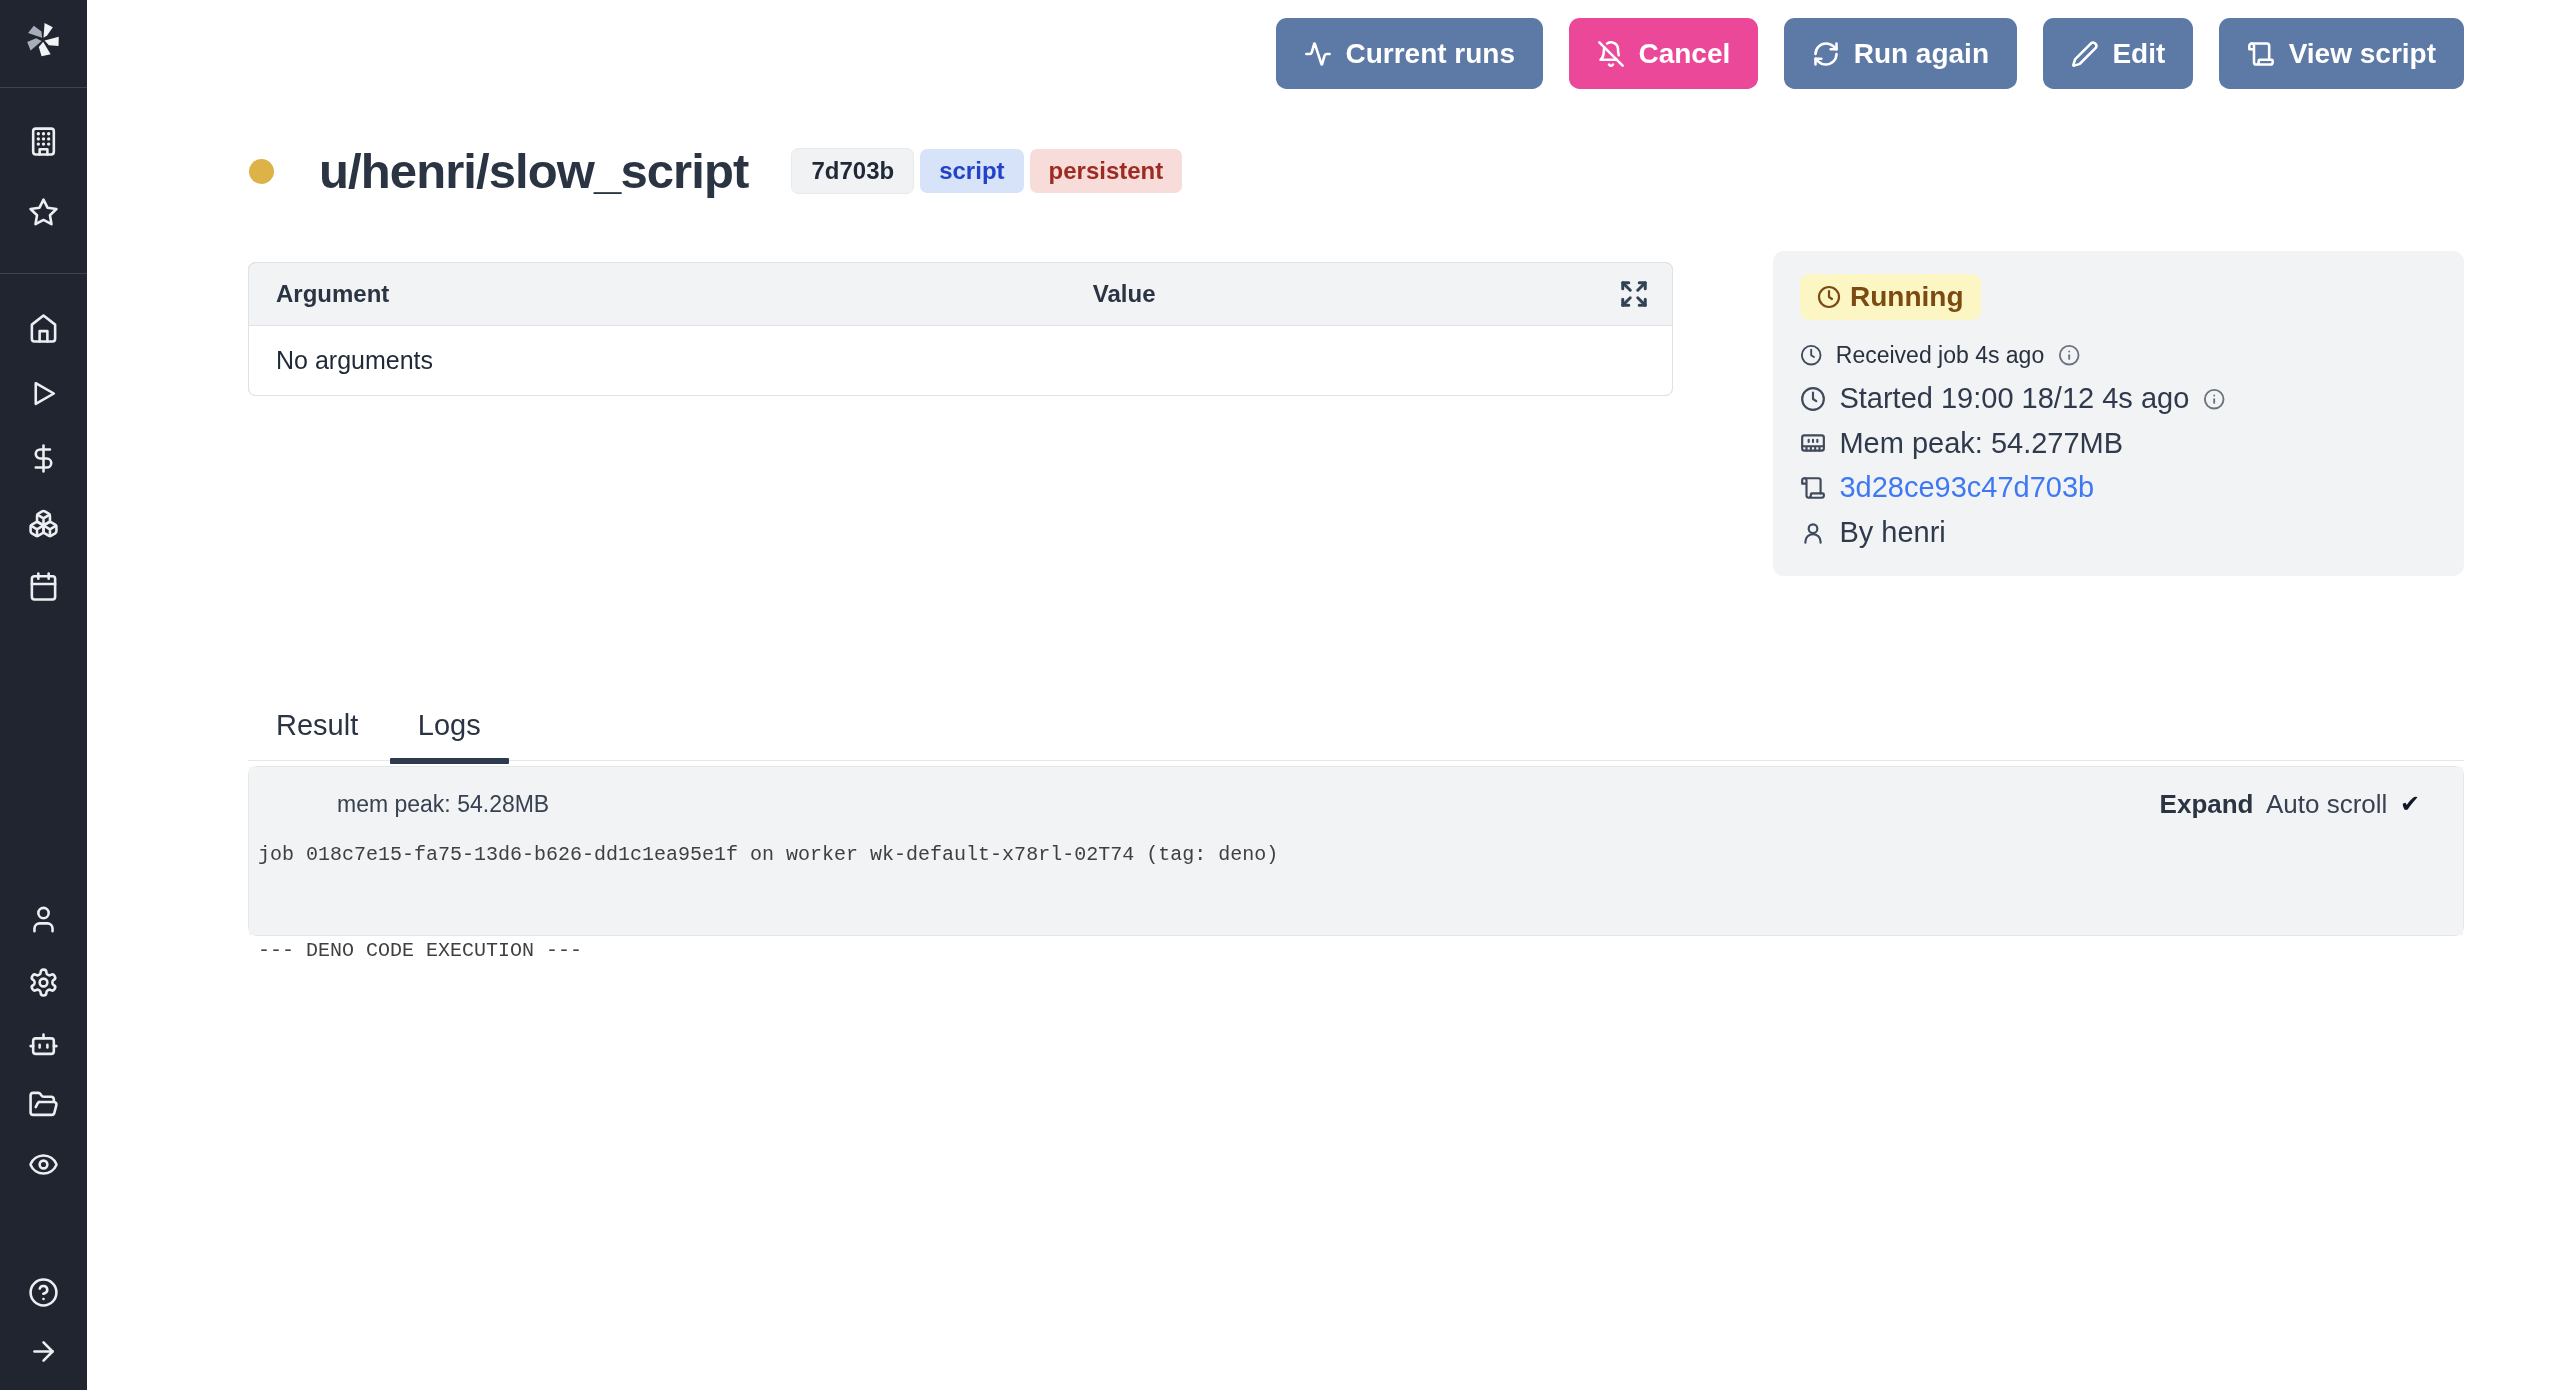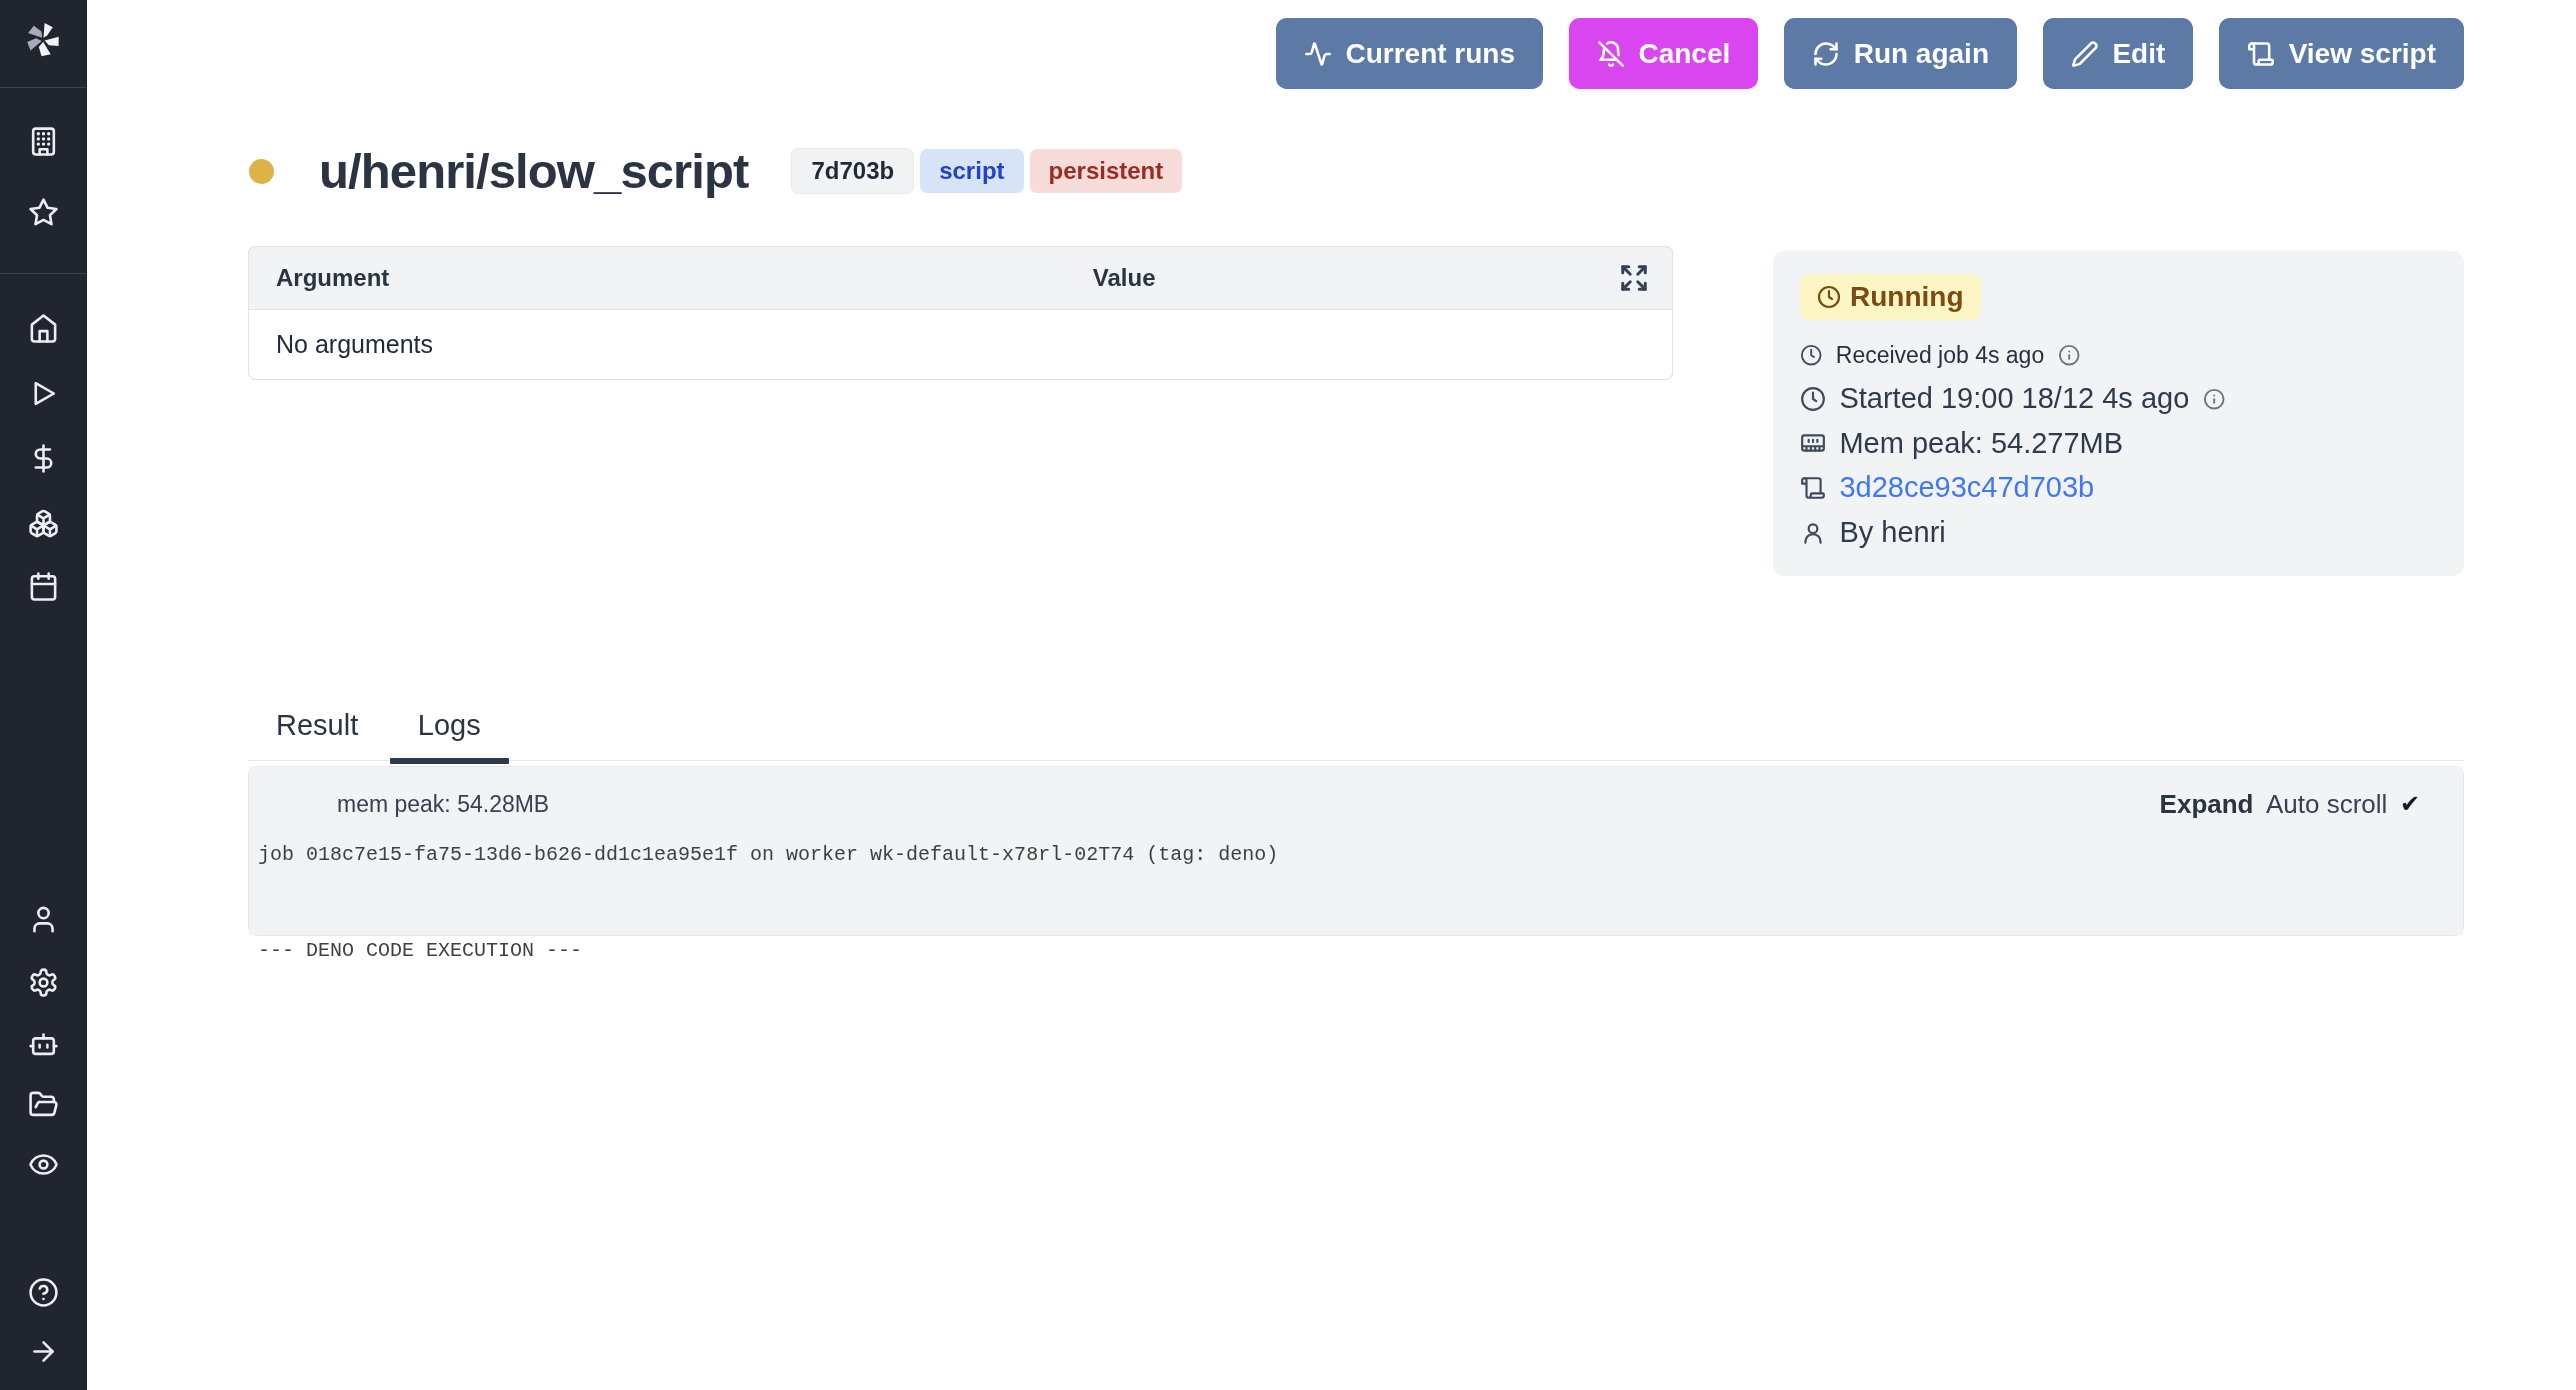--- a/index.html
+++ b/index.html
@@ -14,34 +14,34 @@
   .side-btn svg { width:31px; height:31px; stroke:#eceef1; stroke-width:2; fill:none;
     stroke-linecap:round; stroke-linejoin:round; }
 
   
   .toolbar { position:absolute; top:18px; right:112px; display:flex; gap:26px;border-radius:18px; }
   .tb-btn { height:71px; border:none; border-radius:10.7px; background:#5d79a5; color:#ffffff;
     font-family:inherit; font-size:28px; font-weight:700; display:flex; align-items:center;
     gap:13.4px; padding:0 28px; cursor:pointer; }
   .tb-btn svg { width:28px; height:28px; stroke:#ffffff; stroke-width:2.2; fill:none;
     stroke-linecap:round; stroke-linejoin:round; }
-  .tb-btn.danger { background:#d946ef; }
+  .tb-btn.danger { background:#ec4899; }
 
   
   .title-row { position:absolute; left:249px; top:143px; display:flex; align-items:center; }
   .run-dot { width:25px; height:25px; border-radius:50%; background:#ddb247; }
   .page-title { font-size:49px; font-weight:800; color:#2b3443; letter-spacing:-0.9px; margin-left:45px; }
   .badges { display:flex; align-items:center; gap:6px; margin-left:43px; }
   .badge { font-size:24px; font-weight:700; padding:8px 19px; border-radius:7.2px; white-space:nowrap; }
   .badge.hash { background:#f1f2f4; color:#1f2937; border:0.9px solid #e8eaed; cursor:pointer; }
   .badge.kind { background:#d6e3f8; color:#2342c8; }
   .badge.persist { background:#f8dcda; color:#9c2b22; }
 
   
-  .args-card { position:absolute; left:248px; top:246px; width:1425px; border:0.9px solid #dfe2e7;
+  .args-card { position:absolute; left:248px; top:262px; width:1425px; border:0.9px solid #dfe2e7;
     border-radius:7.2px; overflow:hidden; background:#fdba74; }
   .args-head { display:flex; align-items:center; height:63px; background:#f1f3f5;
     border-bottom:0.9px solid #dfe2e7; }
   .args-head .col-arg { width:40%; padding-left:27px; font-size:24px; font-weight:700; color:#2b3443; }
   .args-head .col-val { width:43%; text-align:center; font-size:24px; font-weight:700; color:#2b3443; }
   .args-head .col-ico { flex:1; display:flex; justify-content:flex-end; padding-right:23px; }
   .expand-ico { width:30px; height:30px; stroke:#334155; stroke-width:2.4; fill:none;
     stroke-linecap:round; stroke-linejoin:round; cursor:pointer; }
   .args-row { height:69px; display:flex; align-items:center; background:#ffffff; }
   .args-row .empty { padding-left:27px; font-size:25px; color:#1f2937; }

